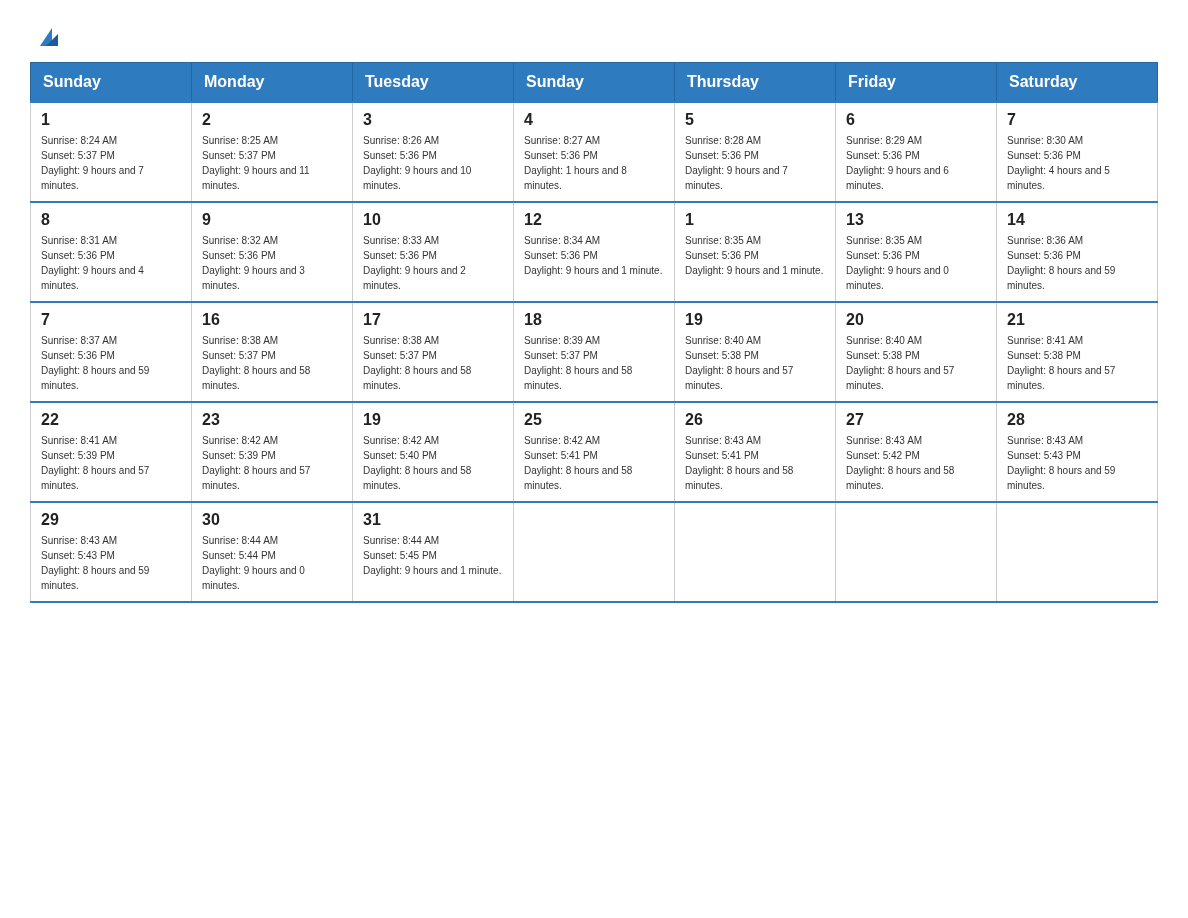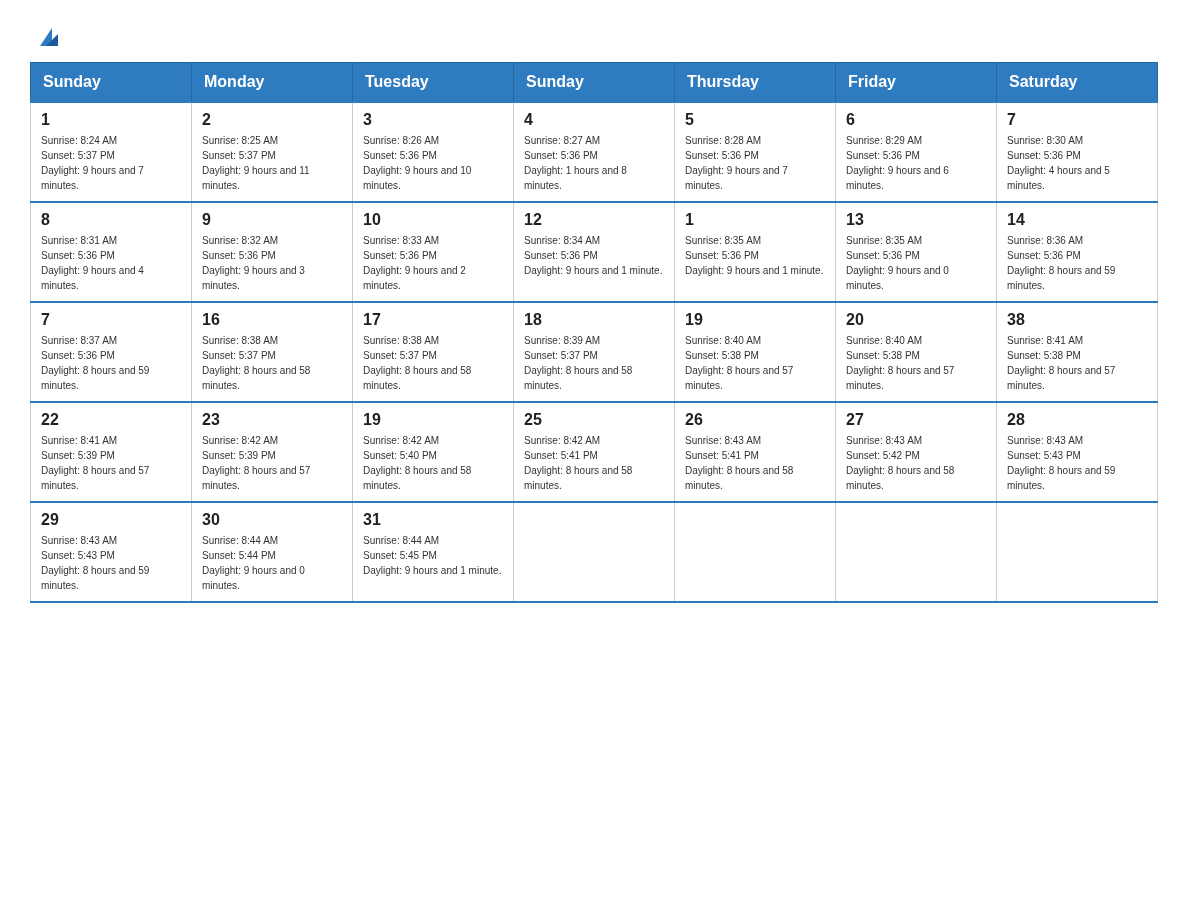--- a/index.html
+++ b/index.html
@@ -281,21 +281,21 @@
       </td>
         <td>
         <span class="day-number">20</span>
         <div class="day-info">
           <span>Sunrise: 8:40 AM</span><br>
           <span>Sunset: 5:38 PM</span><br>
           <span>Daylight: 8 hours and 57 minutes.</span>
         </div>
       </td>
         <td>
-        <span class="day-number">38</span>
+        <span class="day-number">21</span>
         <div class="day-info">
           <span>Sunrise: 8:41 AM</span><br>
           <span>Sunset: 5:38 PM</span><br>
           <span>Daylight: 8 hours and 57 minutes.</span>
         </div>
       </td>
       </tr>
       <tr>
         <td>
         <span class="day-number">22</span>

